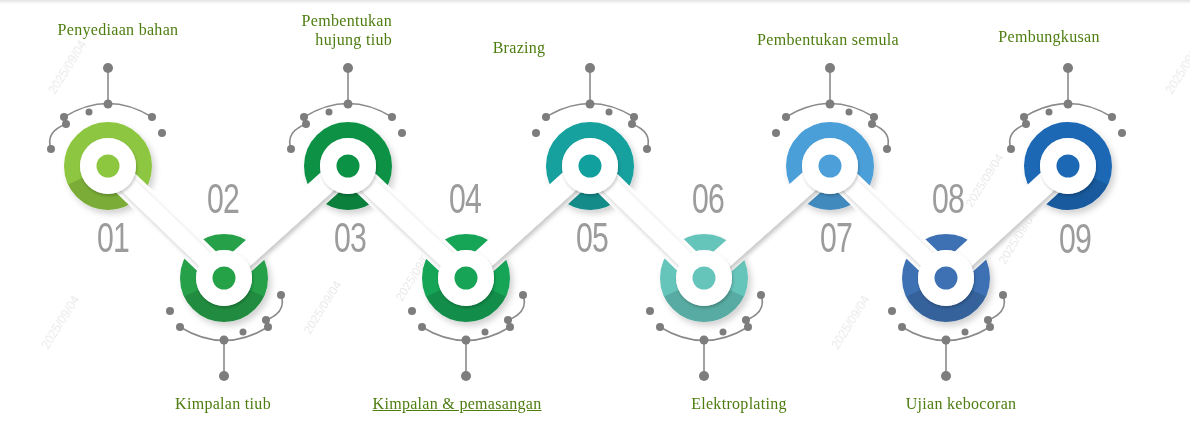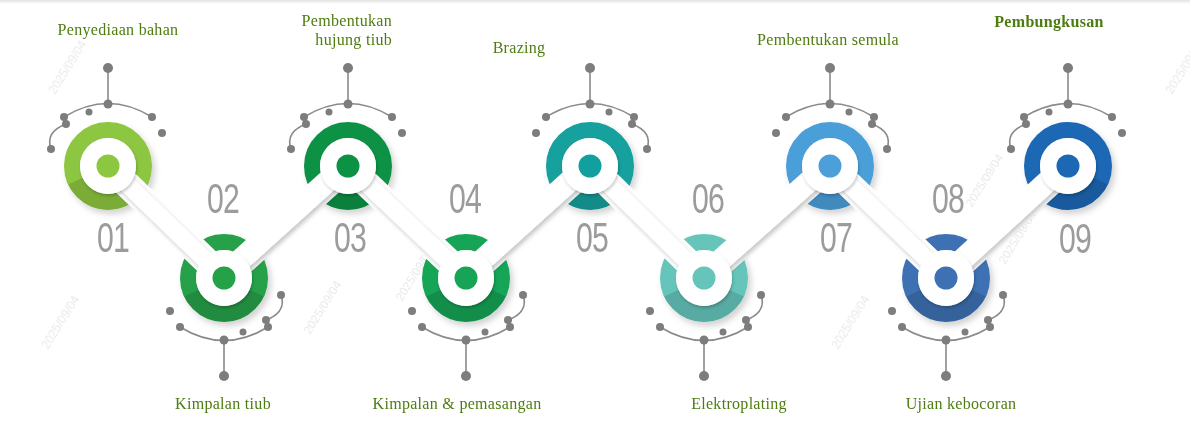--- a/index.html
+++ b/index.html
@@ -218,24 +218,24 @@
       <circle cx="946" cy="278" r="11.5" fill="#3e71b3"></circle>
       <circle cx="1068" cy="166" r="11.5" fill="#1d68b5"></circle>
     </svg>
     <div class="num" style="left: 113px; top: 238px;">01</div>
     <div class="lbl center" style="left: 118px; top: 20px;">Penyediaan bahan</div>
     <div class="num" style="left: 223px; top: 199px;">02</div>
     <div class="lbl center" style="left: 223px; top: 394px;">Kimpalan tiub</div>
     <div class="num" style="left: 350px; top: 238px;">03</div>
     <div class="lbl left" style="left: 264px; top: 11px; width: 128px;">Pembentukan hujung tiub</div>
     <div class="num" style="left: 465px; top: 199px;">04</div>
-    <div class="lbl center" style="left: 457px; top: 394px;">Kimpalan &amp; pemasangan</div>
+    <div class="lbl center" style="left: 457px; top: 394px; text-decoration: underline;">Kimpalan &amp; pemasangan</div>
     <div class="num" style="left: 592px; top: 238px;">05</div>
     <div class="lbl center" style="left: 519px; top: 20px; margin-top: 18px;">Brazing</div>
     <div class="num" style="left: 708px; top: 199px;">06</div>
     <div class="lbl center" style="left: 739px; top: 394px;">Elektroplating</div>
     <div class="num" style="left: 836px; top: 238px;">07</div>
     <div class="lbl center" style="left: 828px; top: 20px; margin-top: 10px;">Pembentukan semula</div>
     <div class="num" style="left: 948px; top: 199px;">08</div>
     <div class="lbl center" style="left: 961px; top: 394px; text-align: right;">Ujian kebocoran</div>
     <div class="num" style="left: 1075px; top: 239px;">09</div>
-    <div class="lbl center" style="left: 1049px; top: 12px; font-weight: bold;">Pembungkusan</div>
+    <div class="lbl center" style="left: 1049px; top: 27px;">Pembungkusan</div>
   </div>
 
 </body></html>

